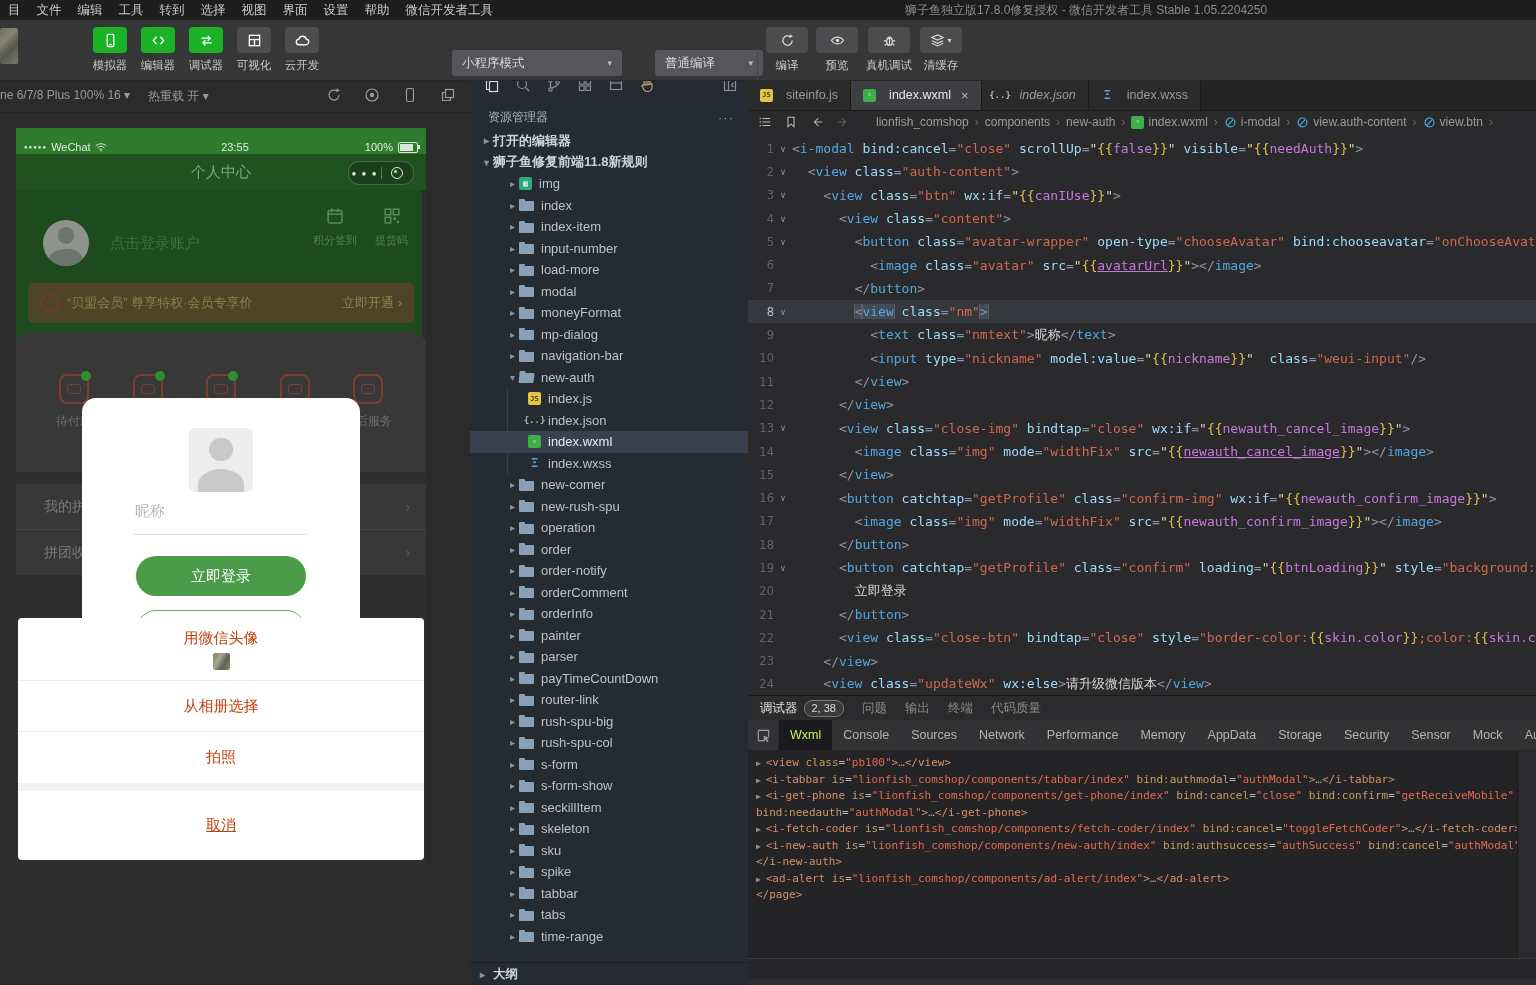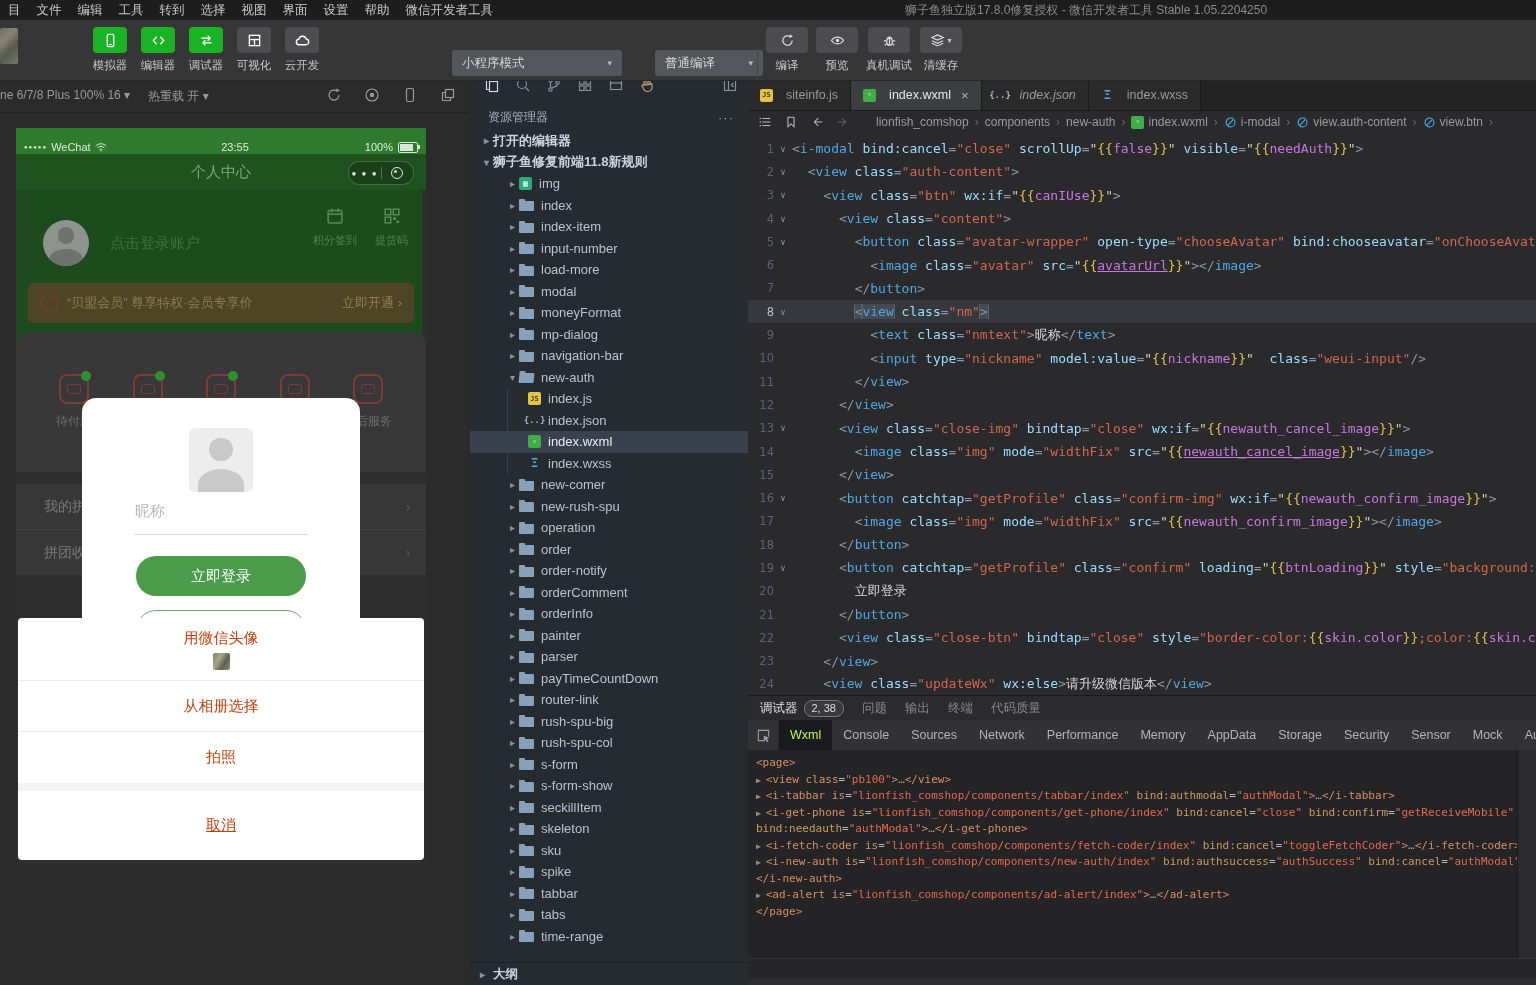--- a/index.html
+++ b/index.html
@@ -960,21 +960,20 @@
           <span class="dt-tab">Performance</span>
           <span class="dt-tab">Memory</span>
           <span class="dt-tab">AppData</span>
           <span class="dt-tab">Storage</span>
           <span class="dt-tab">Security</span>
           <span class="dt-tab">Sensor</span>
           <span class="dt-tab">Mock</span>
           <span class="dt-tab">Au</span>
         </div>
       <div class="wxml-pane" id="wxml-pane">
-          <div class="wxml-line"><span class="wk-t">&lt;page&gt;</span></div>
           <div class="wxml-line"><span class="wk-r">▶ </span><span class="wk-t">&lt;view</span><span class="wk-a"> class</span><span class="wk-p">=</span><span class="wk-v">"pb100"</span><span class="wk-t">&gt;</span><span class="wk-e">…</span><span class="wk-t">&lt;/view&gt;</span></div>
           <div class="wxml-line"><span class="wk-r">▶ </span><span class="wk-t">&lt;i-tabbar</span><span class="wk-a"> is</span><span class="wk-p">=</span><span class="wk-v">"lionfish_comshop/components/tabbar/index"</span><span class="wk-a"> bind:authmodal</span><span class="wk-p">=</span><span class="wk-v">"authModal"</span><span class="wk-t">&gt;</span><span class="wk-e">…</span><span class="wk-t">&lt;/i-tabbar&gt;</span></div>
           <div class="wxml-line"><span class="wk-r">▶ </span><span class="wk-t">&lt;i-get-phone</span><span class="wk-a"> is</span><span class="wk-p">=</span><span class="wk-v">"lionfish_comshop/components/get-phone/index"</span><span class="wk-a"> bind:cancel</span><span class="wk-p">=</span><span class="wk-v">"close"</span><span class="wk-a"> bind:confirm</span><span class="wk-p">=</span><span class="wk-v">"getReceiveMobile"</span></div>
           <div class="wxml-line"><span class="wk-a">bind:needauth</span><span class="wk-p">=</span><span class="wk-v">"authModal"</span><span class="wk-t">&gt;</span><span class="wk-e">…</span><span class="wk-t">&lt;/i-get-phone&gt;</span></div>
           <div class="wxml-line"><span class="wk-r">▶ </span><span class="wk-t">&lt;i-fetch-coder</span><span class="wk-a"> is</span><span class="wk-p">=</span><span class="wk-v">"lionfish_comshop/components/fetch-coder/index"</span><span class="wk-a"> bind:cancel</span><span class="wk-p">=</span><span class="wk-v">"toggleFetchCoder"</span><span class="wk-t">&gt;</span><span class="wk-e">…</span><span class="wk-t">&lt;/i-fetch-coder&gt;</span></div>
           <div class="wxml-line"><span class="wk-r">▶ </span><span class="wk-t">&lt;i-new-auth</span><span class="wk-a"> is</span><span class="wk-p">=</span><span class="wk-v">"lionfish_comshop/components/new-auth/index"</span><span class="wk-a"> bind:authsuccess</span><span class="wk-p">=</span><span class="wk-v">"authSuccess"</span><span class="wk-a"> bind:cancel</span><span class="wk-p">=</span><span class="wk-v">"authModal"</span><span class="wk-t">&gt;</span><span class="wk-e">…</span></div>
           <div class="wxml-line"><span class="wk-t">&lt;/i-new-auth&gt;</span></div>
           <div class="wxml-line"><span class="wk-r">▶ </span><span class="wk-t">&lt;ad-alert</span><span class="wk-a"> is</span><span class="wk-p">=</span><span class="wk-v">"lionfish_comshop/components/ad-alert/index"</span><span class="wk-t">&gt;</span><span class="wk-e">…</span><span class="wk-t">&lt;/ad-alert&gt;</span></div>
           <div class="wxml-line"><span class="wk-t">&lt;/page&gt;</span></div>
         </div>

